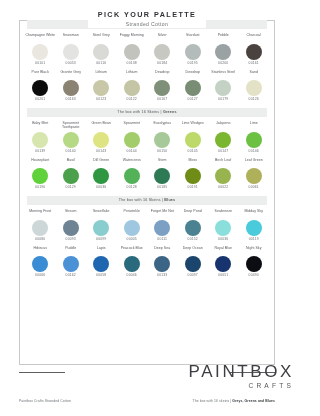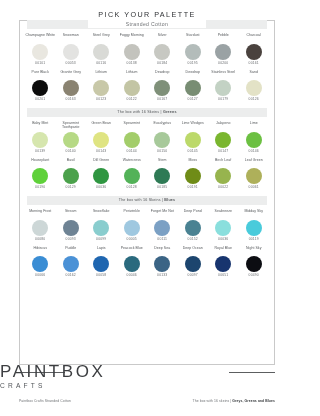--- a/index.html
+++ b/index.html
@@ -37,21 +37,21 @@
     z-index: 4;
   }
   .masthead-inner {
     display: inline-block;
     background: #ffffff;
     padding: 0 10px;
   }
   .title {
     font-size: 7.2px;
     letter-spacing: 1.45px;
-    font-weight: normal;
+    font-weight: bold;
     color: #2f3134;
     line-height: 9px;
   }
   .subtitle {
     font-size: 5.1px;
     letter-spacing: 0.35px;
     color: #6d7073;
     line-height: 8px;
     margin-top: 1px;
   }
@@ -115,21 +115,21 @@
   }
 
   .sect-gap { height: 6px; }
 
   
   .logo-wrap {
     position: absolute;
     left: 0;
     top: 362px;
     width: 294px;
-    text-align: left;
+    text-align: right;
   }
   .logo-main {
     font-size: 17px;
     letter-spacing: 2.6px;
     color: #3c3e41;
     line-height: 19px;
     font-weight: normal;
   }
   .logo-sub {
     font-size: 6.6px;

